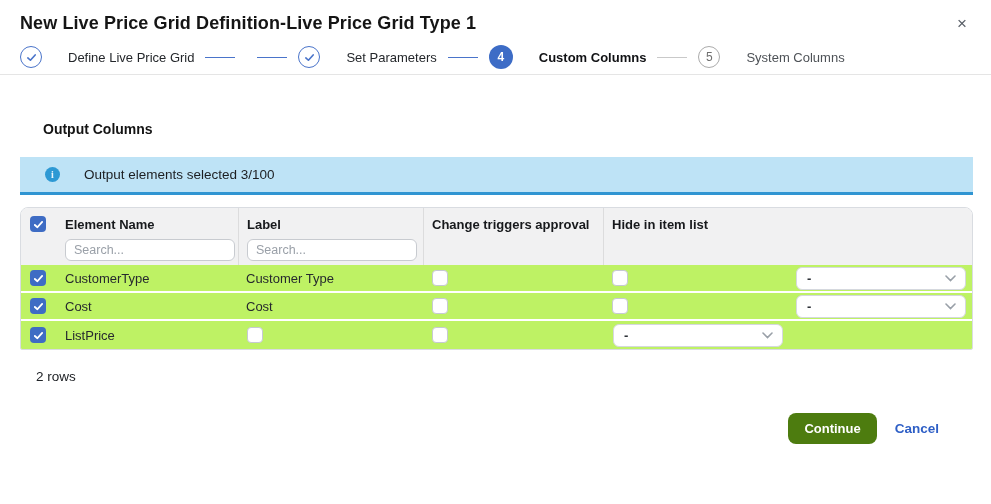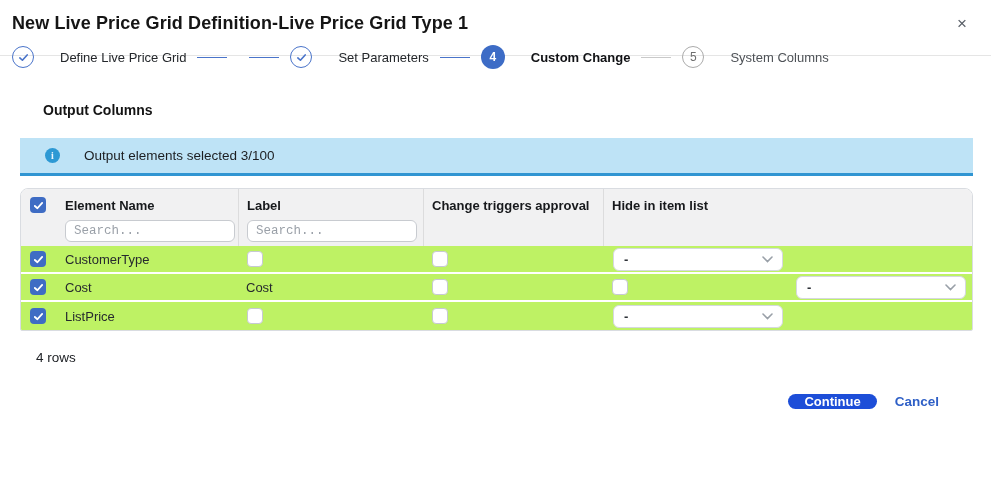--- a/index.html
+++ b/index.html
@@ -4,21 +4,21 @@
 <style>
   * { box-sizing: border-box; }
   html,body { margin:0; padding:0; }
   body {
     width:991px; height:504px; background:#ffffff;
     font-family:"Liberation Sans", sans-serif; color:#1b1b1b;
     position:relative; overflow:hidden;
   }
 
   
-  .hdr { padding:13px 20px 0 12px; border-bottom:1px solid #e5e5e5; height:56px; position:relative; }
+  .hdr { padding:13px 20px 0 20px; border-bottom:1px solid #e5e5e5; height:75px; position:relative; }
   .title { font-size:18px; font-weight:700; margin:0; color:#151515; letter-spacing:.1px; }
   .close-btn {
     position:absolute; top:13px; right:22px; background:none; border:none;
     font-size:17px; line-height:1; color:#5a6068; cursor:pointer; padding:2px;
   }
 
   
   .stepper { display:flex; align-items:center; margin-top:11px; font-size:13px; white-space:nowrap; }
   .step { display:flex; align-items:center; gap:26px; cursor:pointer; }
   .circle {
@@ -51,21 +51,21 @@
   
   .table { margin-top:12px; border:1px solid #d9dce1; border-radius:8px 8px 2px 2px; overflow:hidden; }
   .thead, .trow { display:grid; grid-template-columns:36px 181px 185px 180px 183px auto; }
   .thead { background:#f1f1f2; height:57px; }
   .th { padding:9px 8px 0 8px; font-size:13px; font-weight:700; color:#17191c; border-left:1px solid #dcdcdd; }
   .th.check, .th.no-div { border-left:none; }
   .th.check { padding:8px 0 0 9px; }
   .search {
     display:block; margin-top:7px; width:170px; height:22px;
     border:1px solid #c8cbd0; border-radius:6px; padding:0 8px;
-    font-size:12.5px; color:#333; background:#fff; font-family:Liberation Mono, monospace;
+    font-size:12.5px; color:#333; background:#fff; font-family:Liberation Sans, sans-serif;
   }
   .search::placeholder { color:#9aa0a8; }
 
   .trow { align-items:center; height:28px; background:#bef264; border-bottom:2px solid #ffffff; font-size:13px; color:#26292e; }
   .trow:last-child { border-bottom:none; }
   .cell { padding-left:8px; }
   .cell.check { padding-left:9px; display:flex; align-items:center; }
 
   .checkbox {
     width:16px; height:16px; border-radius:4px; display:inline-flex;
@@ -79,22 +79,22 @@
     border:1px solid #d5d8de; border-radius:6px; cursor:pointer;
     display:flex; align-items:center; justify-content:space-between;
     padding:0 9px 0 10px; color:#2e3238; font-size:13px; font-weight:700;
   }
 
   .row-count { margin:19px 0 0 16px; font-size:13.5px; color:#202327; }
 
   
   .footer { display:flex; align-items:center; justify-content:flex-end; gap:18px; margin:29px 34px 0 0; }
   .btn-continue {
-    background:#1d4ed8; color:#fff; font-weight:700; font-size:13px;
-    border:none; border-radius:8px; padding:0 16px; cursor:pointer; font-family:inherit;
+    background:#4d7c0f; color:#fff; font-weight:700; font-size:13px;
+    border:none; border-radius:8px; padding:8px 16px; cursor:pointer; font-family:inherit;
   }
   .btn-cancel {
     background:none; border:none; color:#2e5fc6; font-weight:700;
     font-size:13.5px; cursor:pointer; font-family:inherit; padding:0;
   }
 </style>
 </head>
 <body>
 
 <div>
@@ -121,21 +121,21 @@
           <svg width="11" height="11" viewBox="0 0 12 12">
               <path d="M2 6.5 L4.8 9 L10 3.2" fill="none" stroke="#4a74ca" stroke-width="1.8" stroke-linecap="round" stroke-linejoin="round"></path>
             </svg>
         </span>
         <span class="step-label">Set Parameters</span>
       </div>
       <span class="connector blue"></span>
 
       <div class="step active">
         <span class="circle active">4</span>
-        <span class="step-label">Custom Change</span>
+        <span class="step-label">Custom Columns</span>
       </div>
       <span class="connector"></span>
 
       <div class="step todo">
         <span class="circle todo">5</span>
         <span class="step-label">System Columns</span>
       </div>
     </div>
   </header>
 
@@ -174,20 +174,21 @@
 
       <div class="trow">
         <div class="cell check">
           <span class="checkbox checked">
             <svg width="11" height="11" viewBox="0 0 12 12">
                 <path d="M2 6.5 L4.8 9 L10 3.2" fill="none" stroke="#ffffff" stroke-width="2" stroke-linecap="round" stroke-linejoin="round"></path>
               </svg>
           </span>
         </div>
         <div class="cell">CustomerType</div>
+        <div class="cell">Customer Type</div>
         <div class="cell check">
           <span class="checkbox unchecked"></span>
         </div>
         <div class="cell check">
           <span class="checkbox unchecked"></span>
         </div>
         <div class="cell" style="padding-left:0">
           <div class="select">
             <span>-</span>
             <svg width="11" height="7" viewBox="0 0 11 7">
@@ -242,21 +243,21 @@
           <div class="select">
             <span>-</span>
             <svg width="11" height="7" viewBox="0 0 11 7">
                 <path d="M1 1 L5.5 5.5 L10 1" stroke="#99a0a8" stroke-width="1.6" fill="none" stroke-linecap="round"></path>
               </svg>
           </div>
         </div>
       </div>
     </div>
 
-    <div class="row-count">4 rows</div>
+    <div class="row-count">2 rows</div>
 
     <div class="footer">
       <button class="btn-continue">Continue</button>
       <button class="btn-cancel">Cancel</button>
     </div>
   </main>
 
 </div>
 
 </body></html>

